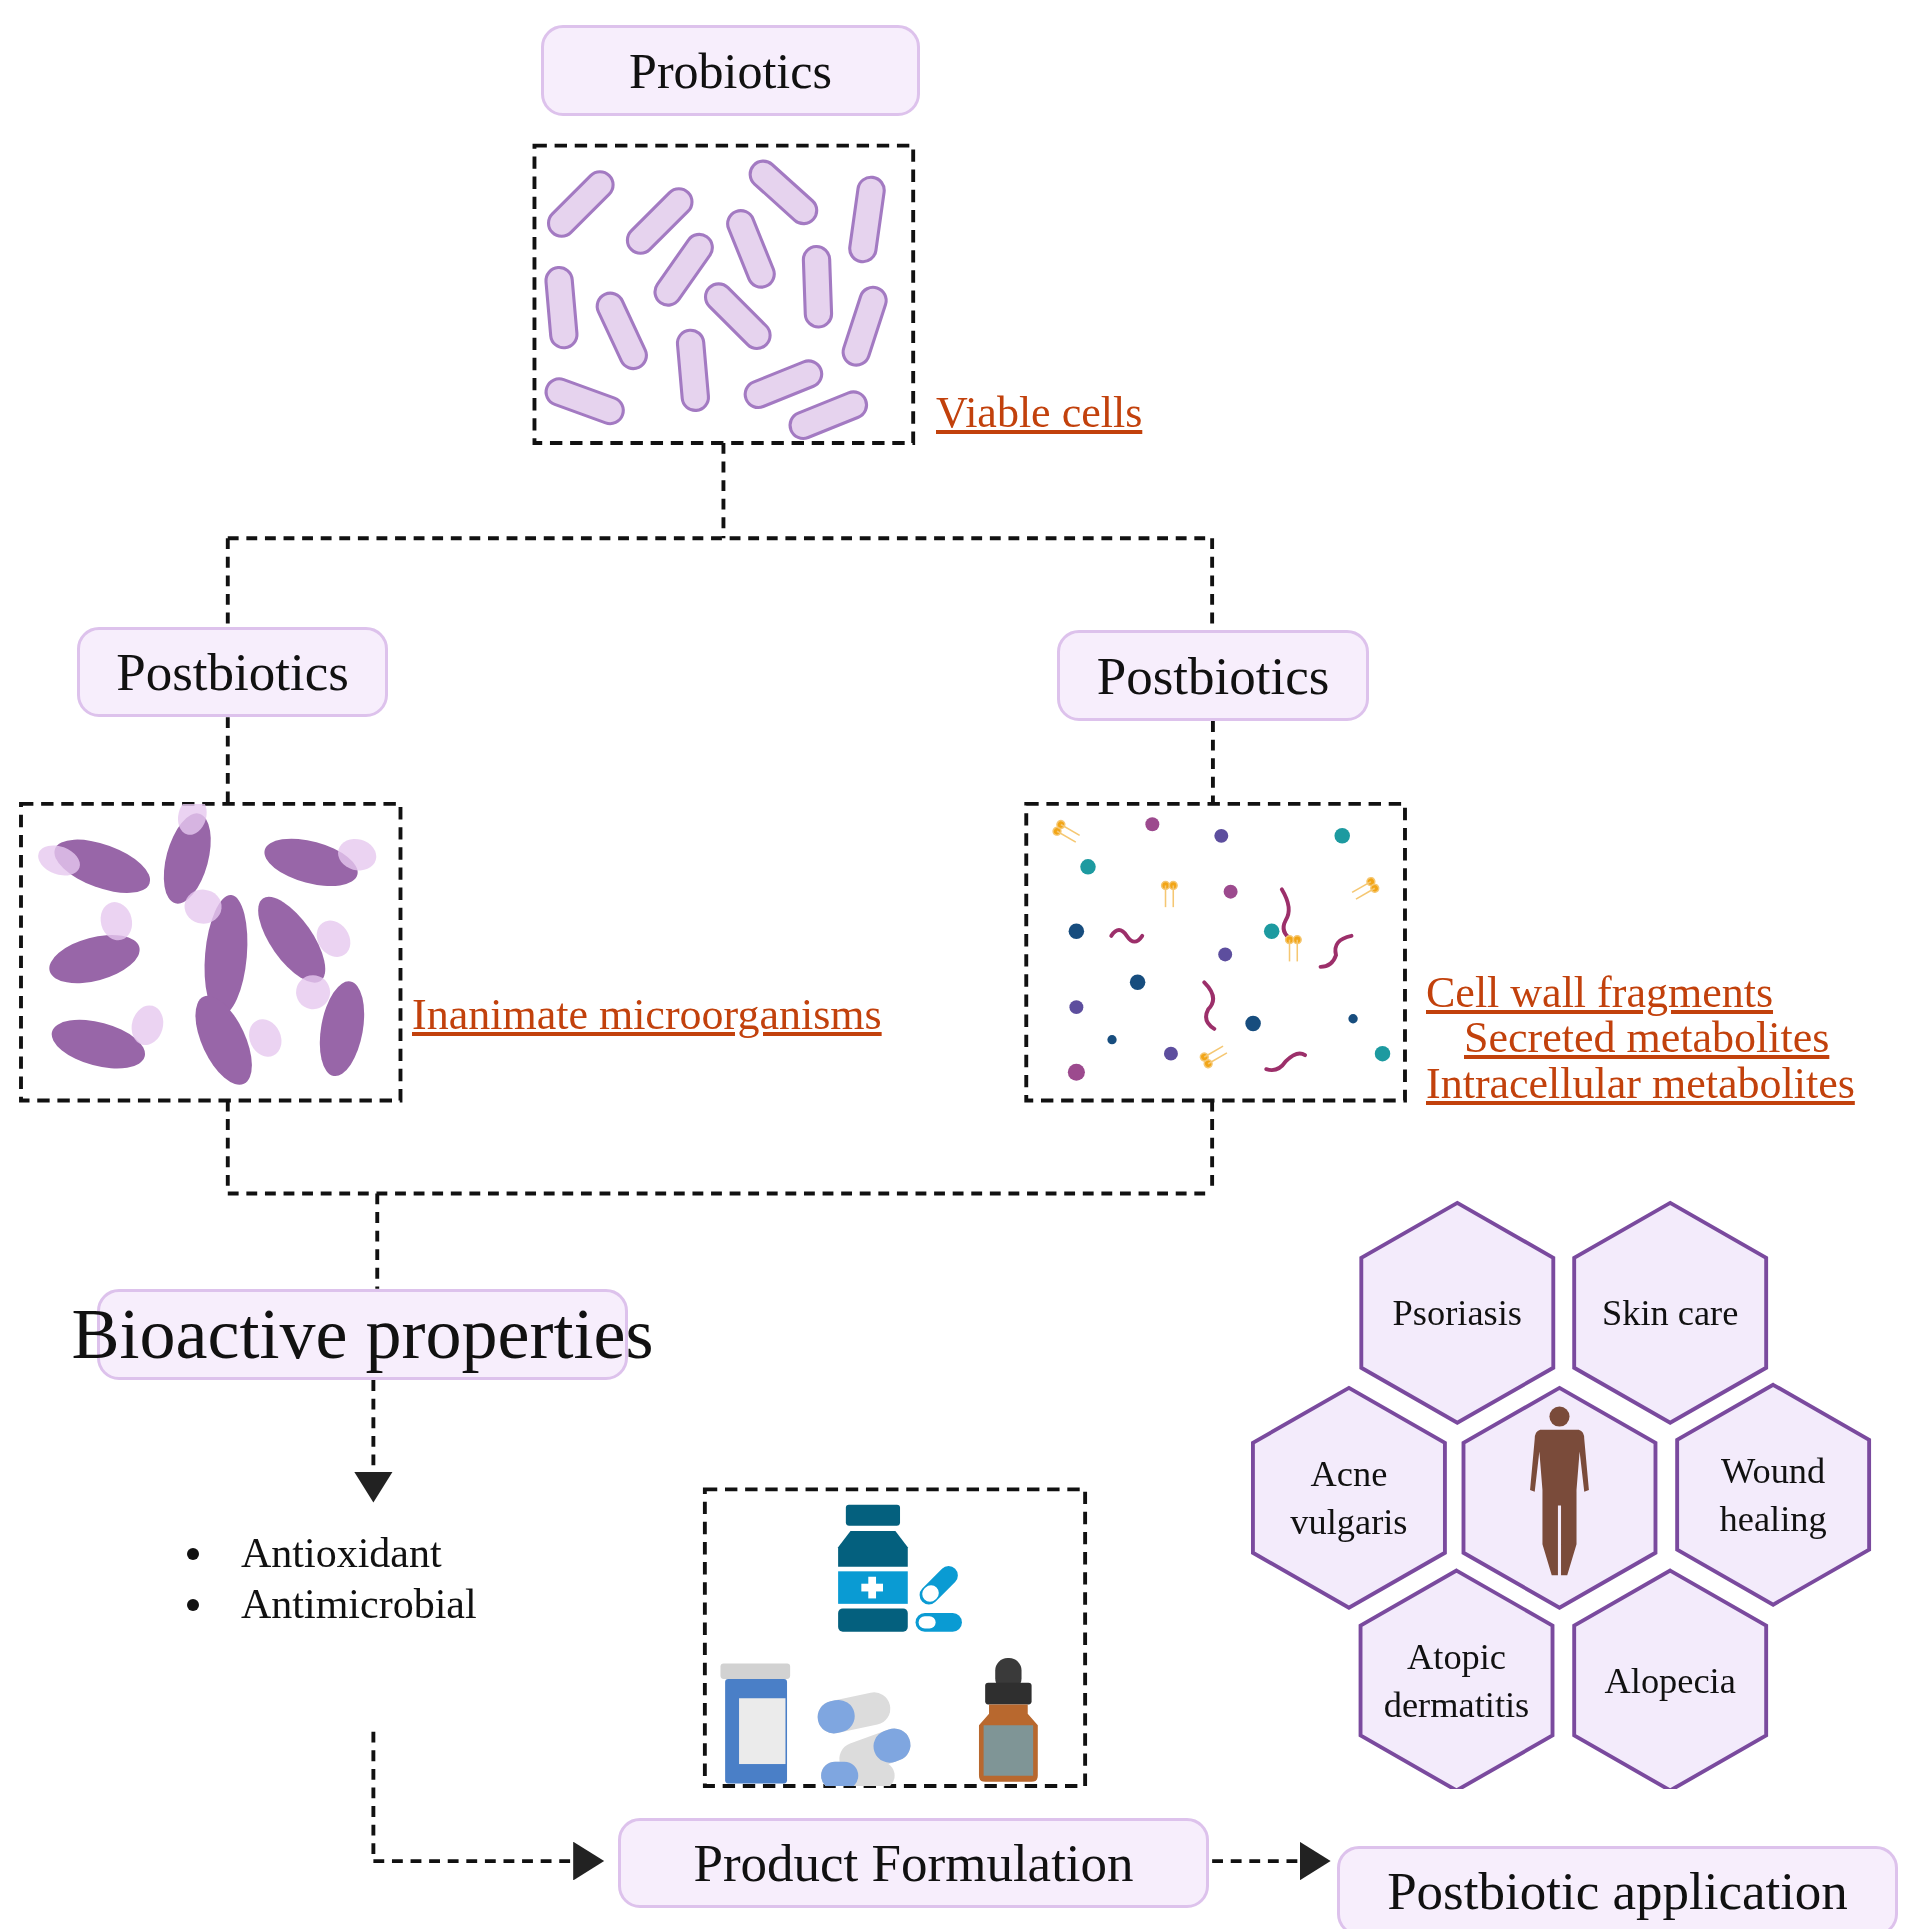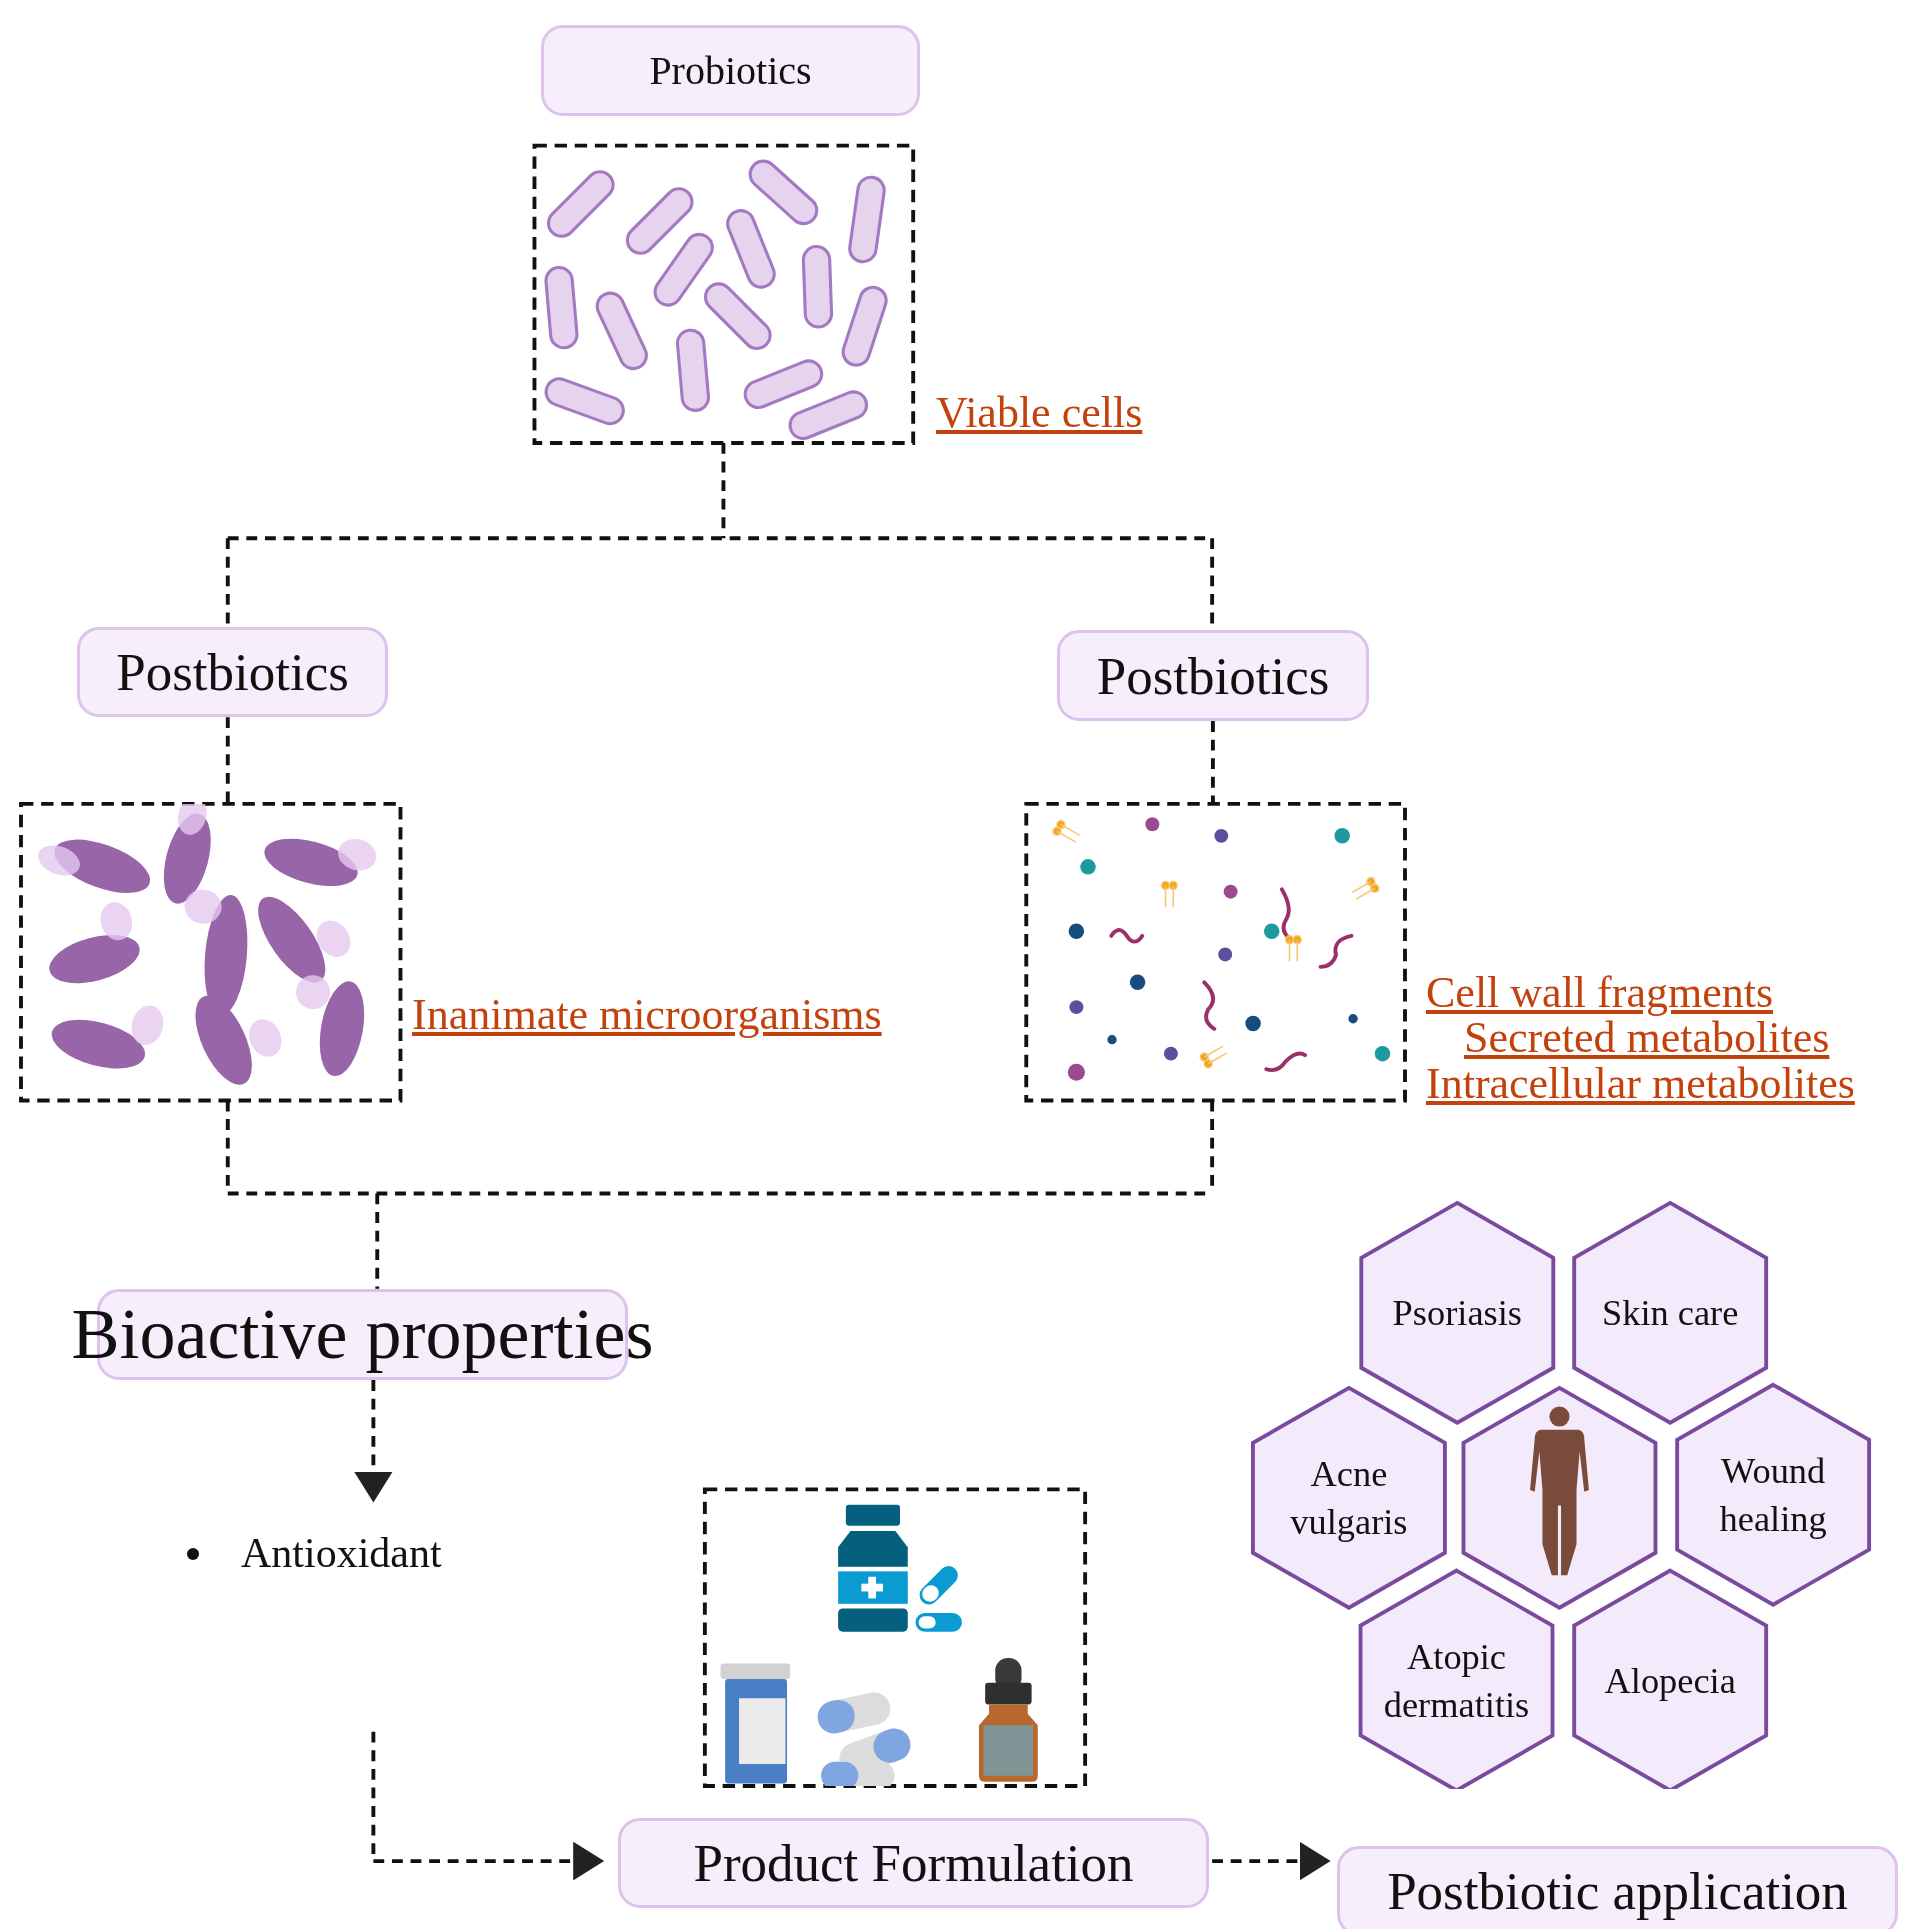--- a/index.html
+++ b/index.html
@@ -42,21 +42,21 @@
   </g>
 
   <g stroke="#111" stroke-width="5" stroke-dasharray="16 10" fill="none">
     <rect x="690" y="188" width="489" height="384"></rect>
     <rect x="27" y="1038" width="490" height="383"></rect>
     <rect x="1325" y="1038" width="489" height="383"></rect>
     <rect x="910" y="1923" width="491" height="383"></rect>
   </g>
 </svg>
 
-<div class="pill" style="left:541px;top:25px;width:379px;height:91px;font-size:40px;">
+<div class="pill" style="left:541px;top:25px;width:379px;height:91px;font-size:50px;">
   <span>Probiotics</span>
 </div>
 
 <svg class="abs" style="left:534px;top:146px;" width="379" height="297" viewBox="0 0 489 384">
   <g fill="#e6d3ee" stroke="#a37ac2" stroke-width="4">
     <rect x="-17" y="-52" width="34" height="104" rx="17" transform="translate(60,75) rotate(45)"></rect>
     <rect x="-17" y="-52" width="34" height="104" rx="17" transform="translate(162,97) rotate(45)"></rect>
     <rect x="-17" y="-52" width="34" height="104" rx="17" transform="translate(322,60) rotate(-48)"></rect>
     <rect x="-17" y="-55" width="34" height="110" rx="17" transform="translate(430,95) rotate(8)"></rect>
     <rect x="-17" y="-52" width="34" height="104" rx="17" transform="translate(193,160) rotate(35)"></rect>
@@ -185,20 +185,21 @@
 <div class="lbl" style="left:1426px;top:971px;">Cell wall fragments</div>
 <div class="lbl" style="left:1464px;top:1016px;">Secreted metabolites</div>
 <div class="lbl" style="left:1426px;top:1062px;">Intracellular metabolites</div>
 
 <div class="pill" style="left:97px;top:1289px;width:531px;height:91px;font-size:72px;">
   <span>Bioactive properties</span>
 </div>
 
 <ul class="bullets">
   <li>Antioxidant</li>
+  <li>Antimicrobial</li>
 </ul>
 
 <svg class="abs" style="left:705px;top:1489px;" width="380" height="297" viewBox="0 0 491 383">
   <g>
     <rect x="182" y="20" width="70" height="27" rx="4" fill="#04607e"></rect>
     <path d="M188,54 L246,54 L262,75 L262,100 L172,100 L172,75 Z" fill="#04607e"></path>
     <rect x="172" y="106" width="90" height="42" fill="#0a9bd3"></rect>
     <rect x="211" y="113" width="10" height="28" fill="#fff"></rect>
     <rect x="202" y="122" width="28" height="10" fill="#fff"></rect>
     <rect x="172" y="154" width="90" height="30" rx="6" fill="#04607e"></rect>

